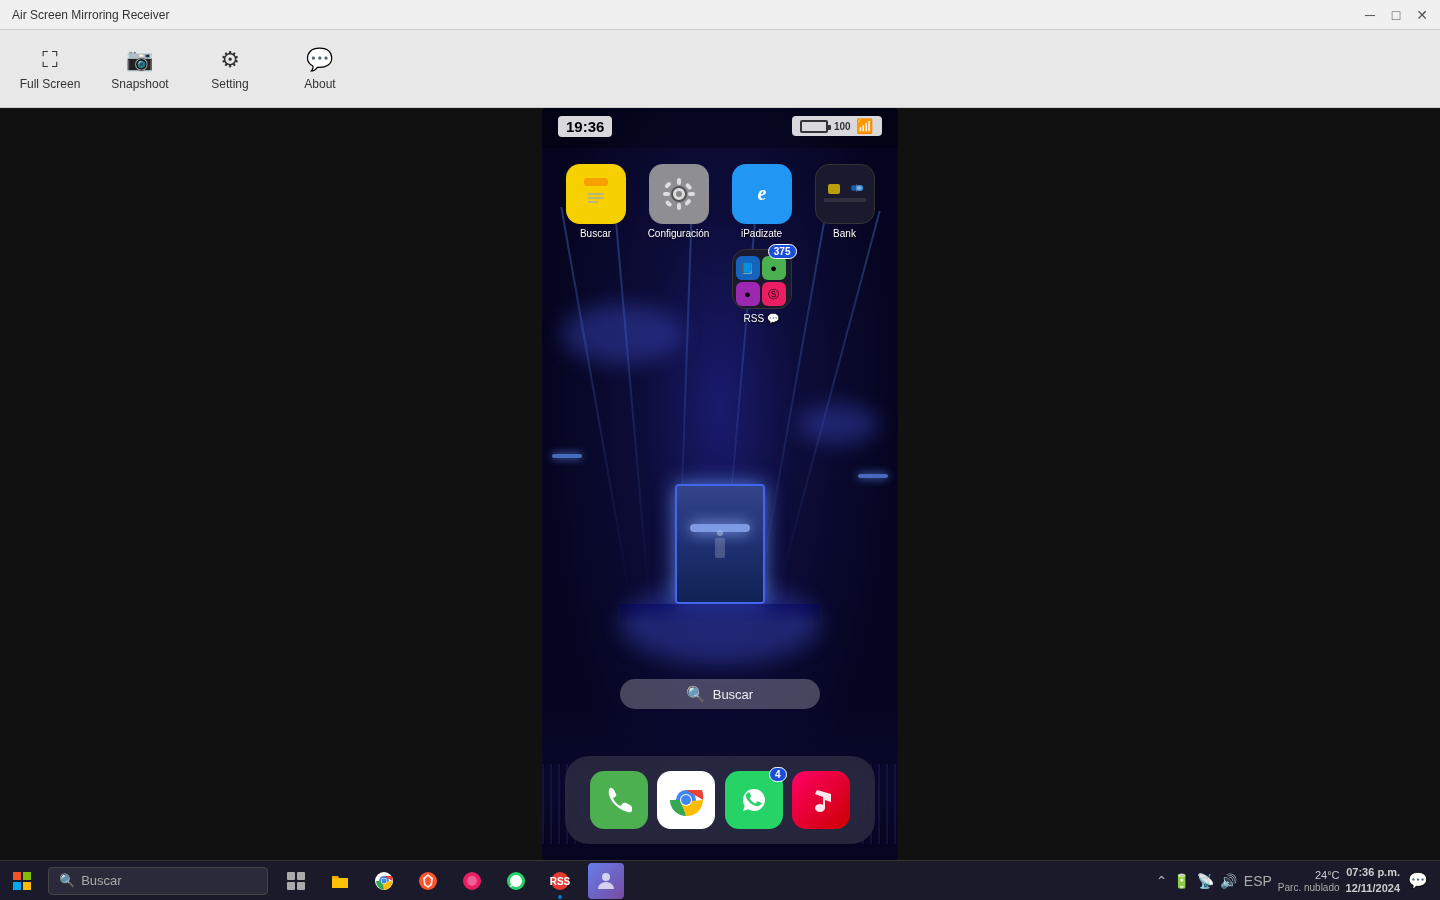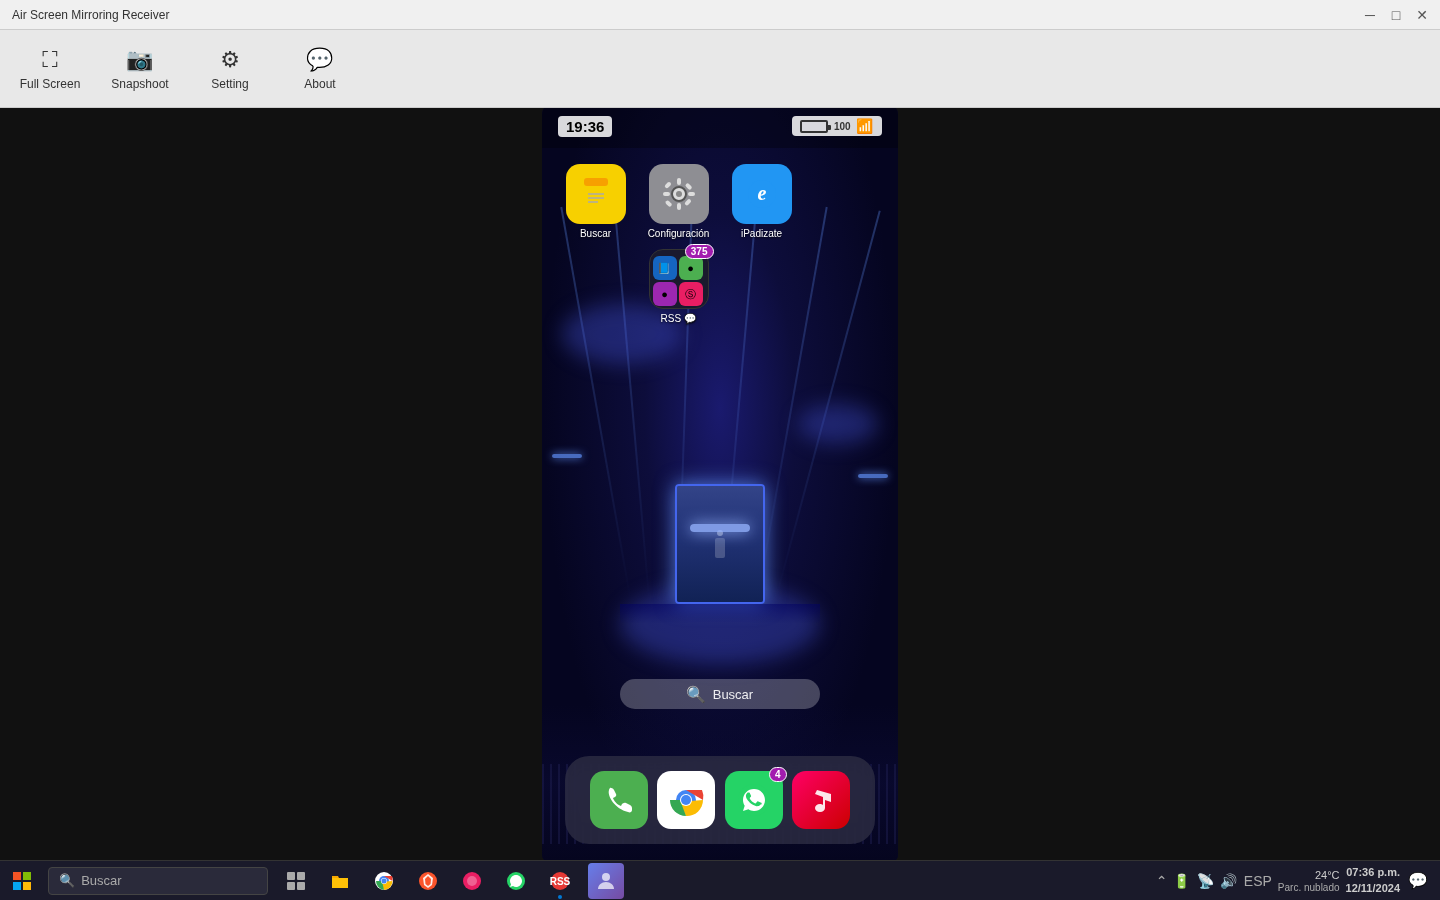--- a/index.html
+++ b/index.html
@@ -256,21 +256,21 @@
     .app-label {
       font-size: 10px;
       color: #fff;
       text-align: center;
       text-shadow: 0 1px 2px rgba(0,0,0,0.8);
     }
     .badge {
       position: absolute;
       top: -6px;
       right: -6px;
-      background: #a21caf;
+      background: #1d4ed8;
       color: #fff;
       font-size: 10px;
       font-weight: bold;
       border-radius: 10px;
       padding: 1px 5px;
       min-width: 18px;
       text-align: center;
       border: 1px solid #fff;
     }
 
@@ -620,20 +620,36 @@
       <div class="app-item">
         <div class="app-icon ipadizate-icon" style="color:#fff;font-size:22px;font-weight:bold;font-style:italic;">
           <svg width="36" height="36" viewBox="0 0 36 36">
             <ellipse cx="18" cy="18" rx="14" ry="14" fill="#2196F3"></ellipse>
             <text x="18" y="24" text-anchor="middle" fill="#fff" font-size="20" font-family="serif" font-style="italic">e</text>
           </svg>
         </div>
         <span class="app-label">iPadizate</span>
       </div>
 
+      <div class="app-item">
+        <div class="app-icon bank-icon" style="display:flex;align-items:center;justify-content:center;">
+          <svg width="46" height="36" viewBox="0 0 46 36">
+            <rect x="2" y="2" width="42" height="32" rx="4" fill="#1a1a2e"></rect>
+
+            <rect x="6" y="8" width="12" height="10" rx="2" fill="#ffd700" opacity="0.7"></rect>
+            <rect x="2" y="22" width="42" height="4" rx="0" fill="#334" opacity="0.8"></rect>
+
+            <circle cx="32" cy="12" r="3" fill="#1565C0" opacity="0.9"></circle>
+            <circle cx="38" cy="12" r="3" fill="#42A5F5" opacity="0.9"></circle>
+
+            <polygon points="34,8 40,12 34,16" fill="#fff" opacity="0.3"></polygon>
+          </svg>
+        </div>
+        <span class="app-label">Bank</span>
+      </div>
 
       <div class="app-item">
         <div class="app-empty"></div>
       </div>
       <div class="app-item">
         <div class="app-empty"></div>
       </div>
 
       <div class="app-item">
         <div class="app-icon rss-icon-bg" style="position:relative;">

